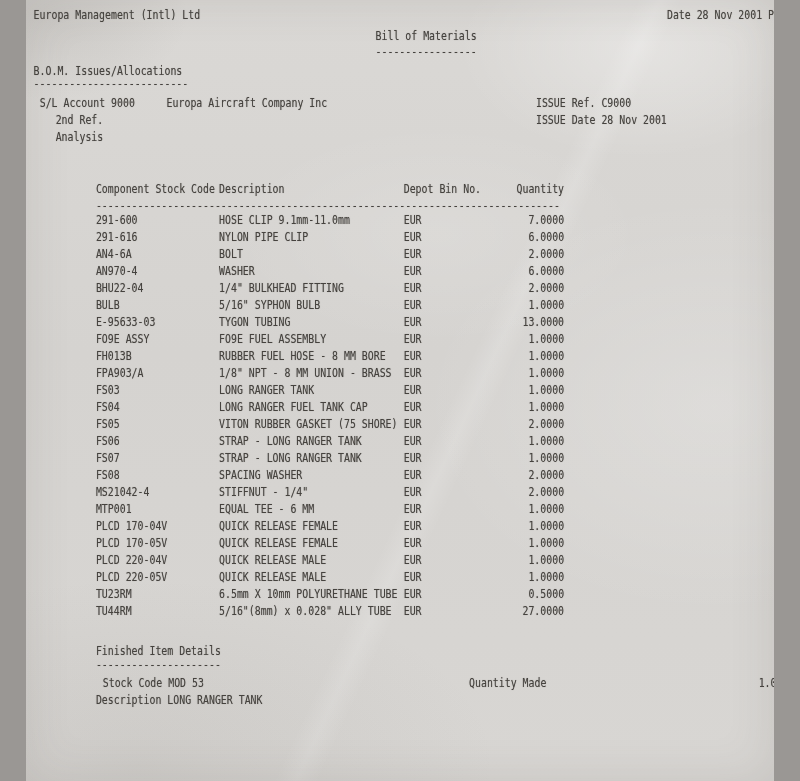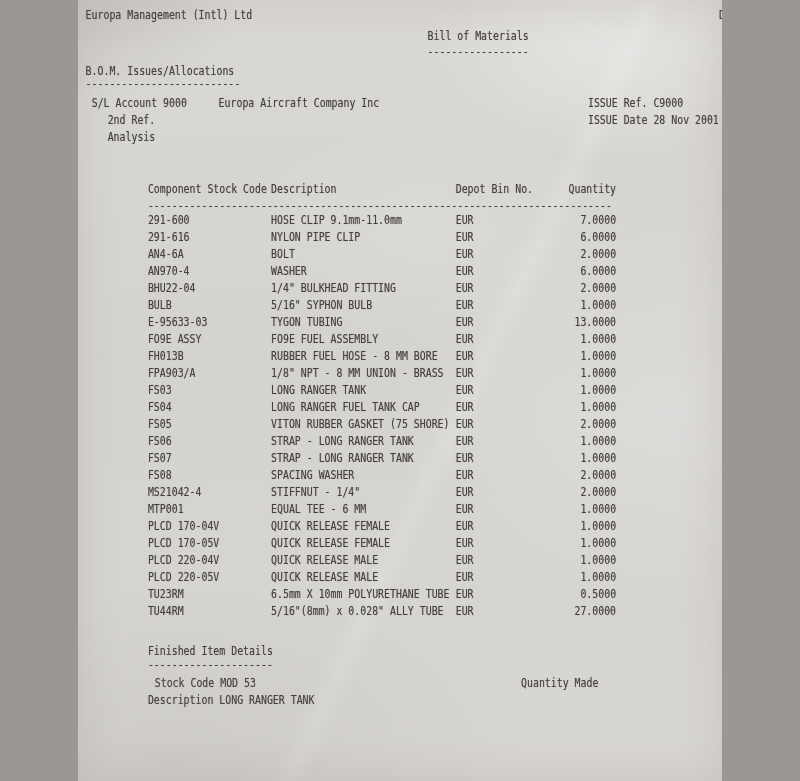--- a/index.html
+++ b/index.html
@@ -1,18 +1,18 @@
 <!DOCTYPE html>
 <html><head>
 <meta charset="utf-8">
 <style>
   html,body{margin:0;padding:0;background:#9a9794;}
   .sheet{
     position:relative;
-    width:644px;height:781px;
+    width:748px;height:781px;
     margin:0 auto;
     overflow:hidden;
     background:
       radial-gradient(ellipse 260px 160px at 82% 6%, rgba(255,255,255,0.30), transparent 70%),
       radial-gradient(ellipse 420px 300px at 92% 52%, rgba(255,255,255,0.20), transparent 70%),
       radial-gradient(ellipse 300px 160px at 55% 30%, rgba(255,255,255,0.12), transparent 70%),
       radial-gradient(ellipse 500px 260px at 15% 98%, rgba(110,106,100,0.10), transparent 72%),
       radial-gradient(ellipse 200px 120px at 3% 2%, rgba(110,106,100,0.14), transparent 70%),
       linear-gradient(115deg, transparent 55%, rgba(255,255,255,0.14) 57%, transparent 59%),
       linear-gradient(180deg,#dad8d5 0%,#d5d3d0 45%,#d8d6d3 100%);

